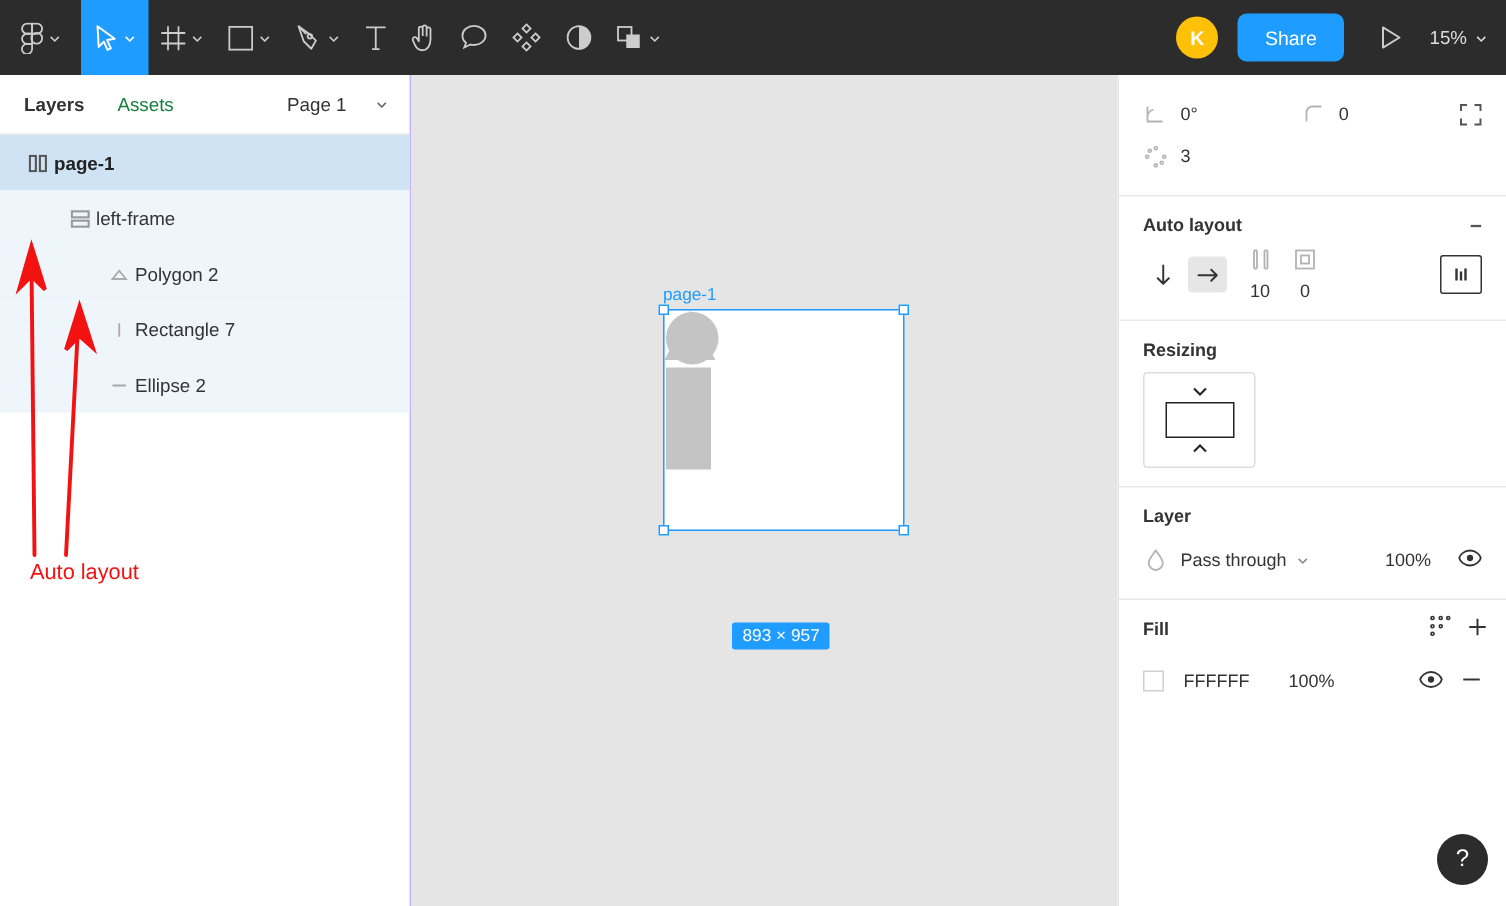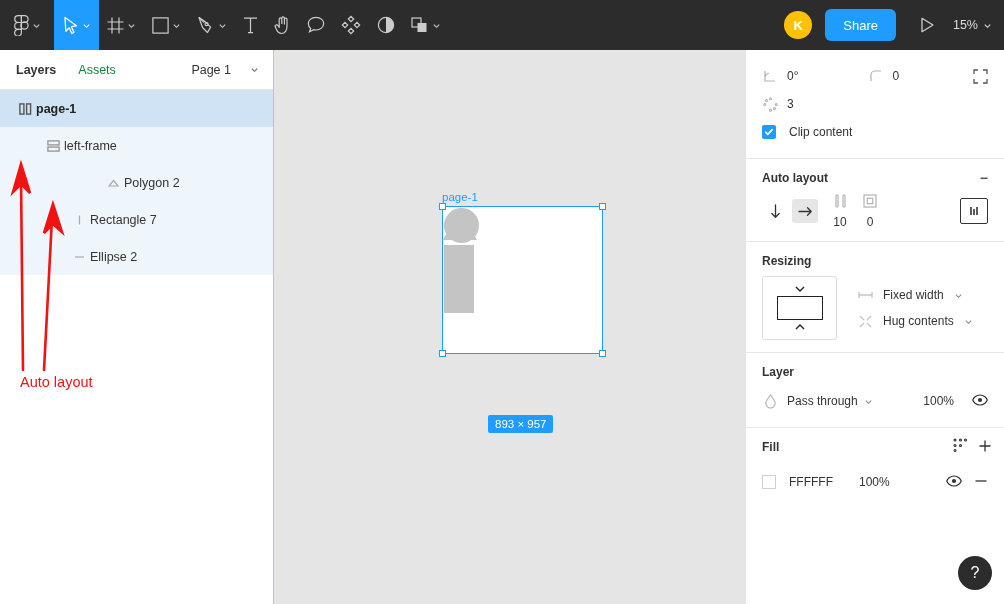--- a/index.html
+++ b/index.html
@@ -319,21 +319,21 @@
       <div class="layer-row child" style="padding-left:42px">
         <span class="layer-icon">
           <svg width="13" height="12" viewBox="0 0 13 12" fill="none" stroke="#999" stroke-width="1.4">
             <rect x="0.9" y="0.9" width="11.2" height="4"></rect>
             <rect x="0.9" y="7.1" width="11.2" height="4"></rect>
           </svg>
         </span>
         <span class="layer-name">left-frame</span>
       </div>
 
-      <div class="layer-row child" style="padding-left:102px">
+      <div class="layer-row child" style="padding-left:68px">
         <span class="layer-icon">
           <svg width="13" height="12" viewBox="0 0 13 12" fill="none" stroke="#aaa" stroke-width="1.2">
             <path d="M6.5 3.5L11 9H2z"></path>
           </svg>
         </span>
         <span class="layer-name">Polygon 2</span>
       </div>
 
       <div class="layer-row child" style="padding-left:68px">
         <span class="layer-icon">
@@ -413,30 +413,20 @@
                 <circle cx="7.5" cy="13.2" r="1"></circle>
               <circle cx="1.8" cy="7.5" r="1"></circle>
                 <circle cx="13.2" cy="7.5" r="1"></circle>
               <circle cx="3.5" cy="3.5" r="1"></circle>
                 <circle cx="11.5" cy="11.5" r="1"></circle>
             </svg>
           </span>
           <span class="rp-val">3</span>
         </div>
       </div>
-      <div class="rp-row">
-        <div class="rp-field" style="width:auto; gap:13px">
-          <span class="checkbox">
-            <svg width="10" height="10" viewBox="0 0 10 10" fill="none" stroke="#fff" stroke-width="1.6" stroke-linecap="round" stroke-linejoin="round">
-              <path d="M1.8 5.2l2 2.2 4.4-4.8"></path>
-            </svg>
-          </span>
-          <span class="rp-val">Clip content</span>
-        </div>
-      </div>
     </div>
 
     <div class="rp-section">
       <div class="rp-head">
         <span>Auto layout</span>
         <span class="rp-minus">−</span>
       </div>
       <div class="al-row">
         <div class="al-btn">
           <svg width="13" height="15" viewBox="0 0 13 15" fill="none" stroke="#333" stroke-width="1.3" stroke-linecap="round" stroke-linejoin="round">
@@ -480,44 +470,20 @@
       </div>
       <div style="display:flex; align-items:center; margin-top:6px">
         <div class="resize-box">
           <svg width="12" height="8" viewBox="0 0 12 8" fill="none" stroke="#222" stroke-width="1.4">
               <path d="M2 2l4 4 4-4"></path>
             </svg>
           <div class="resize-inner"></div>
           <svg width="12" height="8" viewBox="0 0 12 8" fill="none" stroke="#222" stroke-width="1.4">
               <path d="M2 6l4-4 4 4"></path>
             </svg>
-        </div>
-        <div class="resize-col">
-          <div class="resize-opt">
-            <span class="rp-ico">
-              <svg width="15" height="10" viewBox="0 0 15 10" fill="none" stroke="#c4c4c4" stroke-width="1.3">
-                <path d="M1 2v6M14 2v6M1 5h13"></path>
-              </svg>
-            </span>
-            <span class="rp-val">Fixed width</span>
-            <svg class="chev" viewBox="0 0 10 10" fill="none" stroke="#888" stroke-width="1.2">
-                <path d="M2 4l3 3 3-3"></path>
-              </svg>
-          </div>
-          <div class="resize-opt">
-            <span class="rp-ico">
-              <svg width="13" height="13" viewBox="0 0 13 13" fill="none" stroke="#c4c4c4" stroke-width="1.3">
-                <path d="M1 1l4 4M12 1L8 5M1 12l4-4M12 12L8 8"></path>
-              </svg>
-            </span>
-            <span class="rp-val">Hug contents</span>
-            <svg class="chev" viewBox="0 0 10 10" fill="none" stroke="#888" stroke-width="1.2">
-                <path d="M2 4l3 3 3-3"></path>
-              </svg>
-          </div>
         </div>
       </div>
     </div>
 
     <div class="rp-section">
       <div class="rp-head">
         <span>Layer</span>
       </div>
       <div class="rp-row" style="margin-top:4px">
         <span class="rp-ico">

